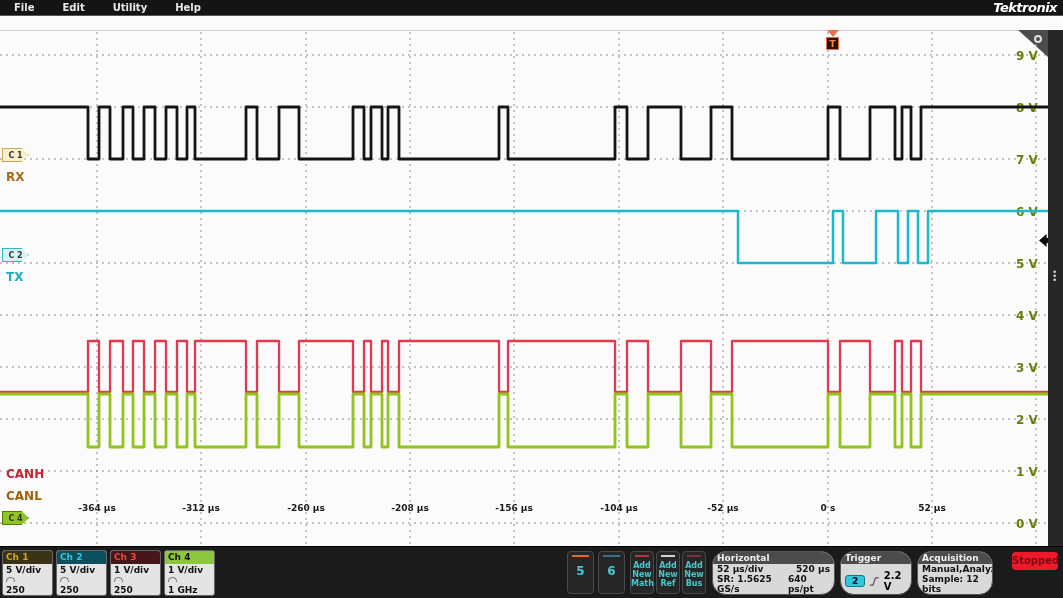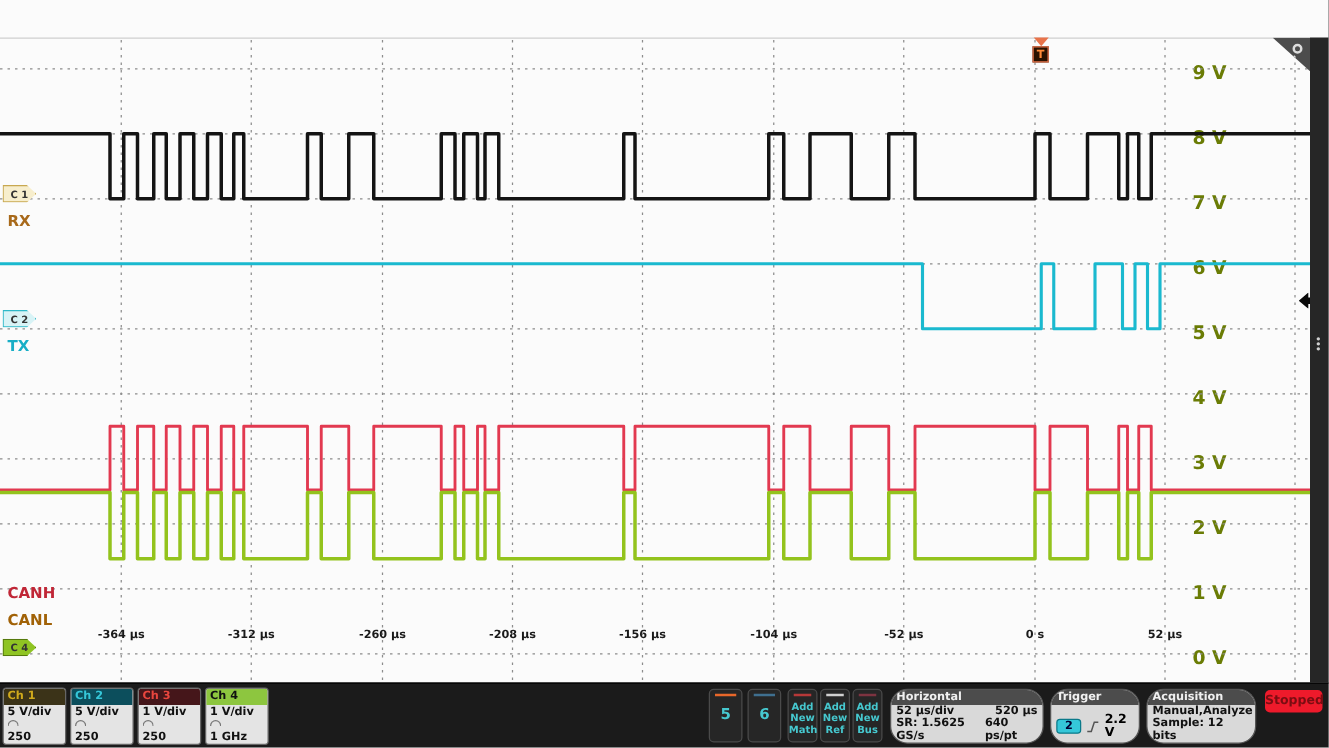--- a/index.html
+++ b/index.html
@@ -22,21 +22,21 @@
   #minimap-trigger { position:absolute; left:274px; top:1px; width:6px; height:8px; background:#b4561e;
                      border:1px solid #e8883a; }
 
   
   #plot { position:absolute; left:0; top:30px; width:1048px; height:516px; background:#fbfbfb;
           border-top:1px solid #cfcfcf; }
   #right-strip { position:absolute; left:1048px; top:30px; width:15px; height:516px; background:#262626; }
   #right-dots { position:absolute; left:4px; top:240px; color:#cfcfcf; font-size:9px; line-height:4px; }
   #wave-svg { position:absolute; left:0; top:30px; width:1048px; height:516px; pointer-events:none; }
   .xlabel { position:absolute; top:503px; transform:translateX(-50%); font-size:9px; font-weight:bold; color:#1a1a1a; }
-  .ylabel { position:absolute; left:954px; width:34px; text-align:left; font-size:15px; font-weight:bold; color:#6a7c04; }
+  .ylabel { position:absolute; left:1010px; width:34px; text-align:center; font-size:12px; font-weight:bold; color:#6a7c04; }
 
   .chan-tag { position:absolute; left:2px; width:27px; height:14px; font-size:8px; font-weight:bold;
               display:flex; align-items:center; justify-content:center;
               clip-path:polygon(0 0, 72% 0, 100% 50%, 72% 100%, 0 100%); }
   .chan-name { position:absolute; left:6px; font-size:12px; font-weight:bold; }
 
   
   #corner-zoom { position:absolute; left:1018px; top:30px; width:30px; height:27px; background:#4c4c4c;
                  clip-path:polygon(0 0, 100% 0, 100% 100%); }
   #corner-zoom .lens { position:absolute; right:6px; top:5px; width:8px; height:8px;
@@ -72,37 +72,44 @@
              line-height:9px; padding-top:9px; }
 
   .panel { position:absolute; top:4px; height:44px; border:1px solid #555; border-radius:14px;
            background:#d9d9d9; overflow:hidden; }
   .panel-head { height:12px; background:#4c4c4c; color:#f0f0f0; font-size:9px; font-weight:bold;
                 padding-left:4px; line-height:12px; }
   .panel-row { display:flex; justify-content:space-between; padding:0 4px; font-size:9px; font-weight:bold;
                color:#111; line-height:10px; }
   #panel-horizontal { left:712px; width:123px; }
   #panel-trigger { left:840px; width:72px; }
-  #panel-acquisition { left:917px; width:88px; }
+  #panel-acquisition { left:917px; width:76px; }
   #trig-row { display:flex; align-items:center; gap:4px; padding:6px 4px; font-size:10px; font-weight:bold; }
   #trig-src { background:#35c7d9; border:1px solid #0a7a8a; border-radius:3px; font-size:9px;
               padding:0 6px; color:#003; }
   .shield-icon { display:inline-block; width:8px; height:9px; background:#e8821a; margin:0 2px;
                  clip-path:polygon(0 0, 100% 0, 100% 60%, 50% 100%, 0 60%); }
   #stopped { position:absolute; left:1012px; top:5px; width:46px; height:18px; background:#ee1a2b;
              border-radius:4px; color:#7a0d12; font-size:10px; font-weight:bold; text-align:center;
              line-height:18px; }
   .grid-line { stroke:#8c8c8c; stroke-width:1; stroke-dasharray:2 4; fill:none; }
   .wave { fill:none; stroke-linejoin:round; }
 </style>
 </head>
 <body>
 
 <div id="app">
 
+  <div id="menubar">
+    <div class="menu-item">File</div>
+    <div class="menu-item">Edit</div>
+    <div class="menu-item">Utility</div>
+    <div class="menu-item">Help</div>
+    <div id="brand">Tektronix</div>
+  </div>
 
 
   <div id="plot"></div>
   <div id="x-labels">
       <div class="xlabel" style="left: 97px;">-364 µs</div>
       <div class="xlabel" style="left: 201px;">-312 µs</div>
       <div class="xlabel" style="left: 306px;">-260 µs</div>
       <div class="xlabel" style="left: 410px;">-208 µs</div>
       <div class="xlabel" style="left: 514px;">-156 µs</div>
       <div class="xlabel" style="left: 619px;">-104 µs</div>

